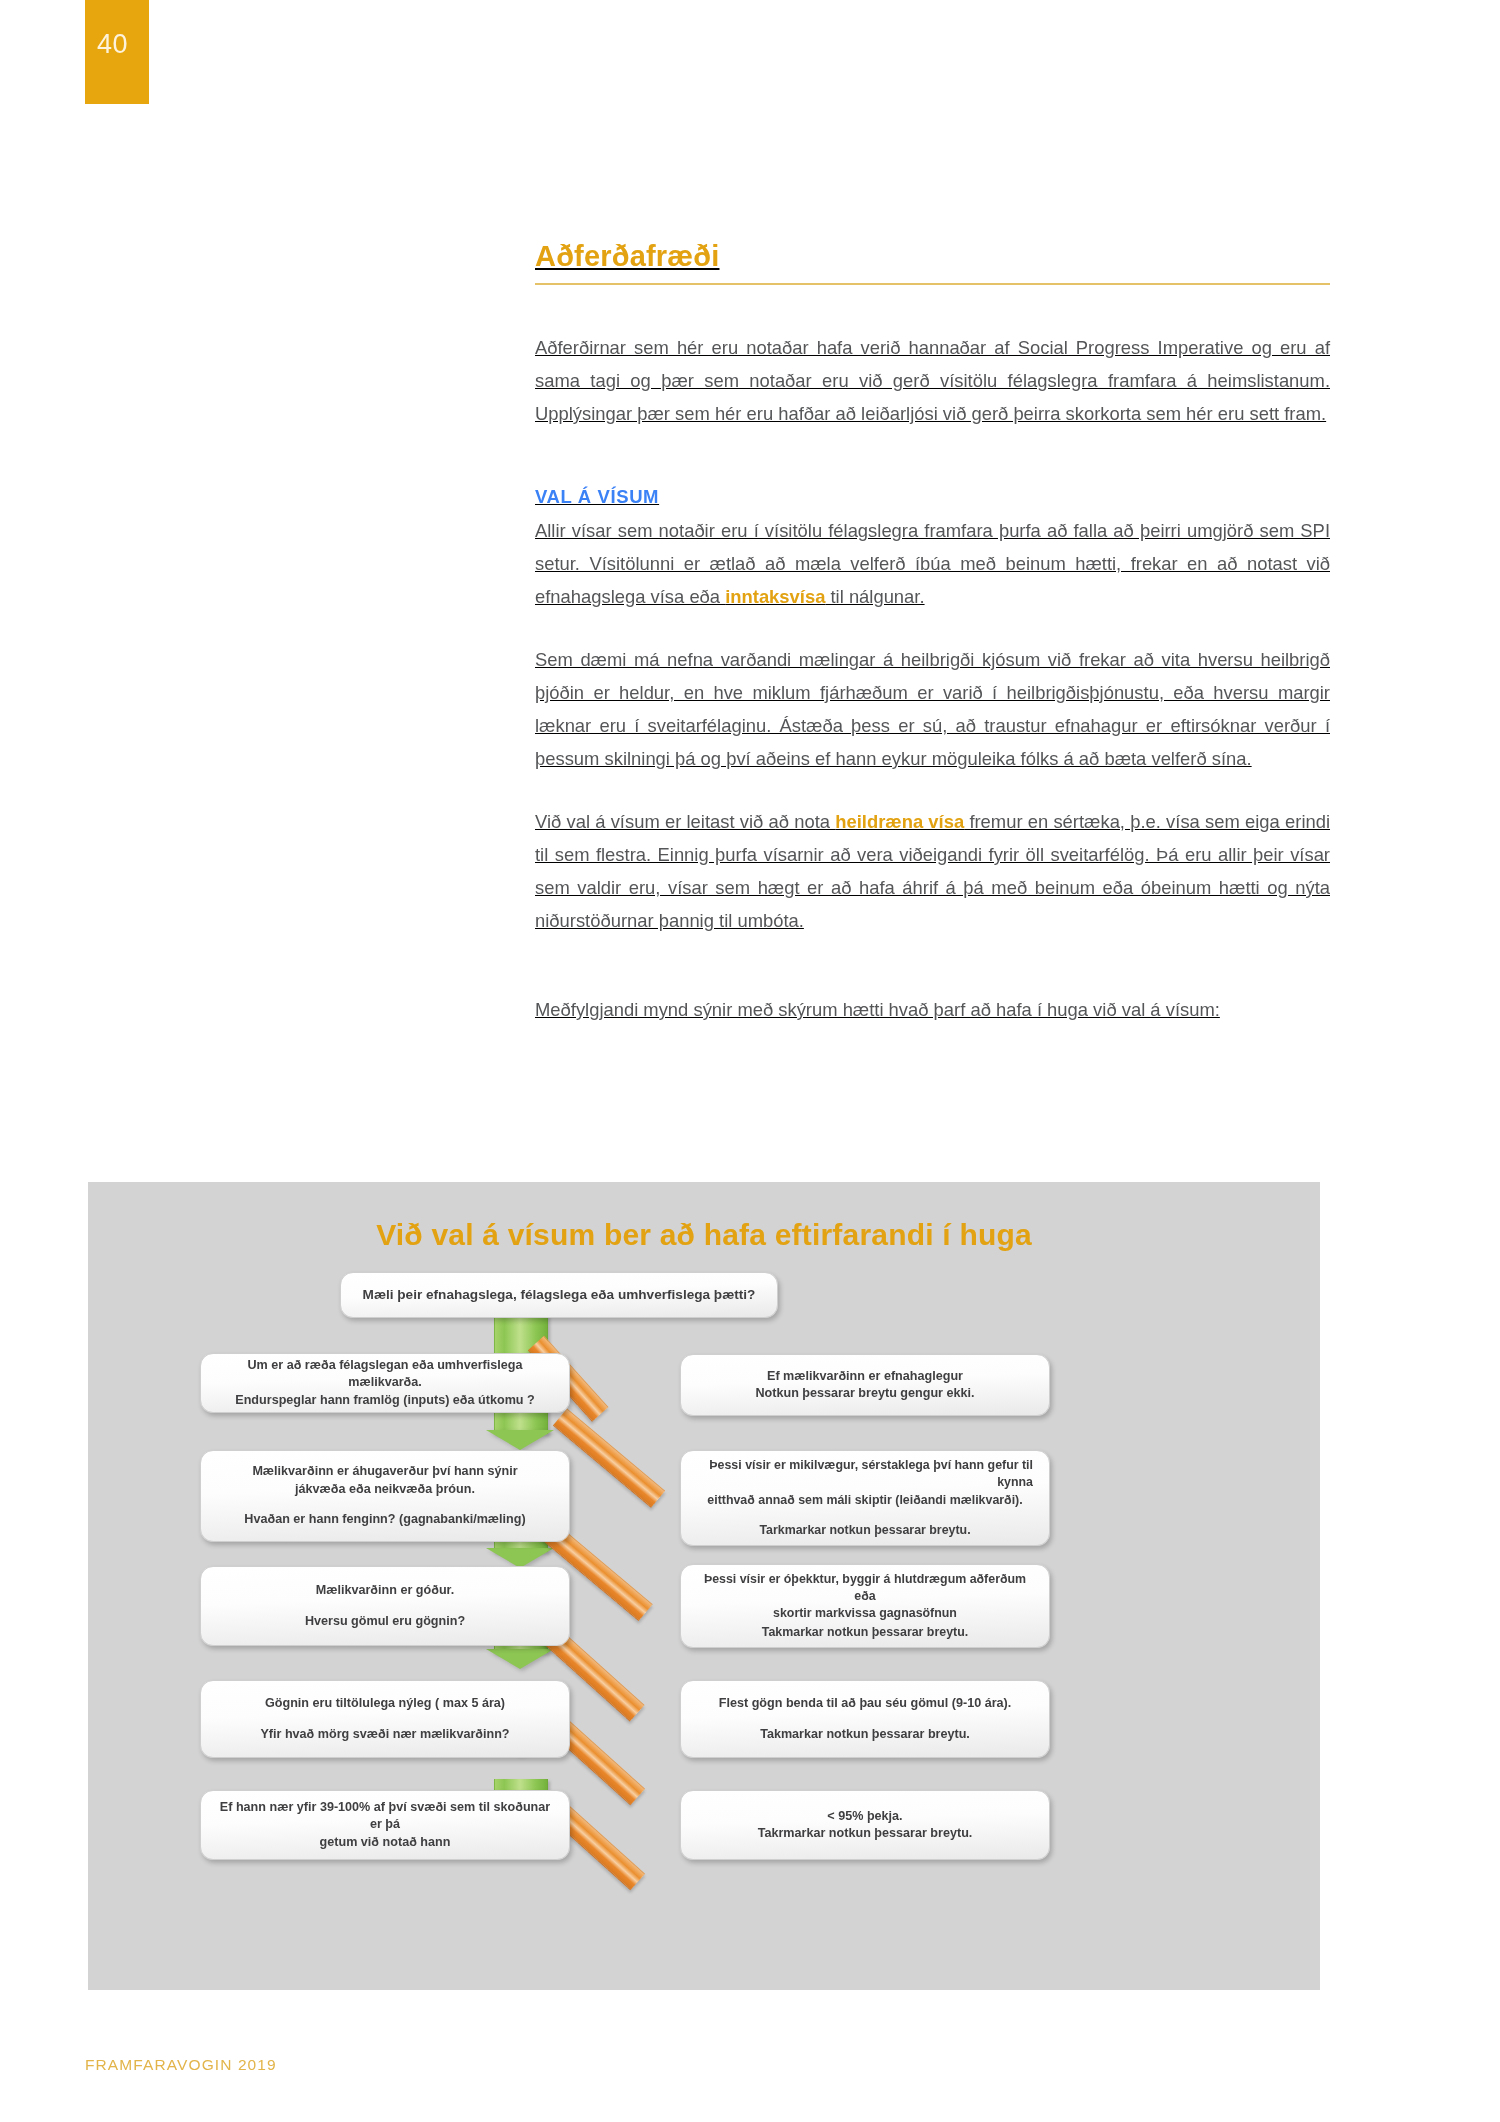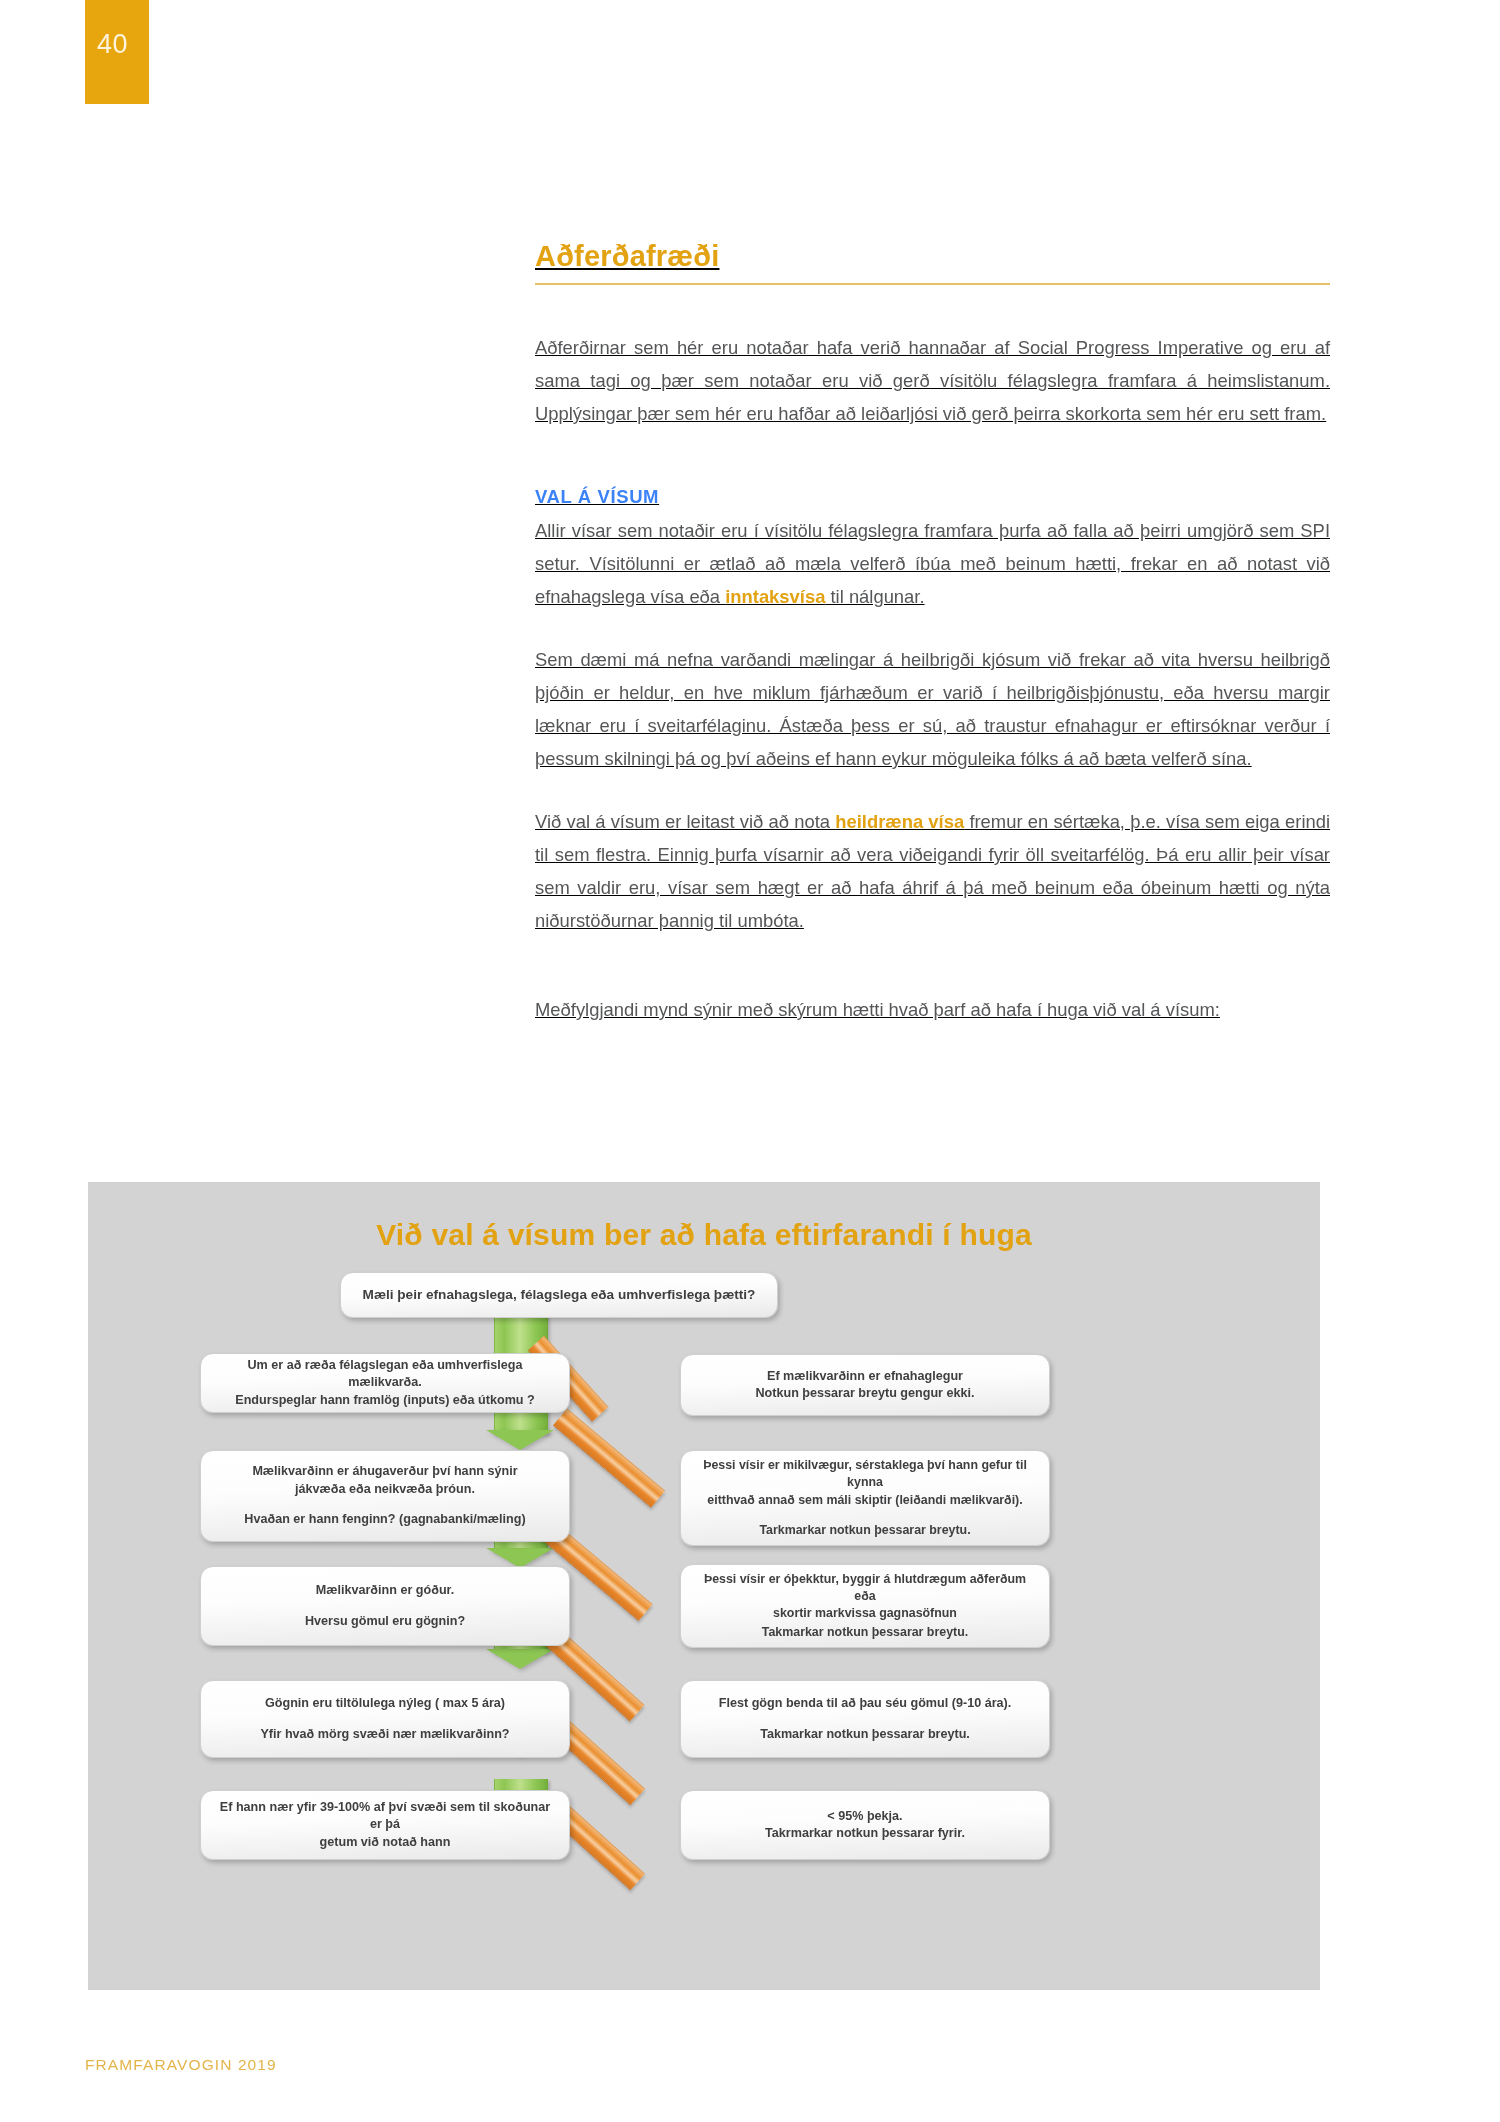--- a/index.html
+++ b/index.html
@@ -150,21 +150,21 @@
     <span class="ln">Ef mælikvarðinn er efnahaglegur</span>
     <span class="ln">Notkun þessarar breytu gengur ekki.</span>
   </div>
 
   <div class="node" style="left:112px;top:268px;width:370px;height:92px;font-size:12.6px;">
     <span class="ln">Mælikvarðinn er áhugaverður því hann sýnir</span>
     <span class="ln">jákvæða eða neikvæða þróun.</span>
     <span class="gap"></span>
     <span class="ln">Hvaðan er hann fenginn? (gagnabanki/mæling)</span>
   </div>
-  <div class="node" style="left:592px;top:268px;width:370px;height:96px;font-size:12.4px;">
+  <div class="node" style="left:592px;top:268px;width:370px;height:96px;font-size:12.4px;text-align:right;">
     <span class="ln">Þessi vísir er mikilvægur, sérstaklega því hann gefur til kynna</span>
     <span class="ln">eitthvað annað sem máli skiptir  (leiðandi mælikvarði).</span>
     <span class="gap"></span>
     <span class="ln">Tarkmarkar notkun þessarar breytu.</span>
   </div>
 
   <div class="node" style="left:112px;top:384px;width:370px;height:80px;font-size:12.6px;">
     <span class="ln">Mælikvarðinn er góður.</span>
     <span class="gap"></span>
     <span class="ln">Hversu gömul  eru gögnin?</span>
@@ -186,17 +186,17 @@
     <span class="gap"></span>
     <span class="ln">Takmarkar notkun þessarar breytu.</span>
   </div>
 
   <div class="node" style="left:112px;top:608px;width:370px;height:70px;font-size:12.6px;">
     <span class="ln">Ef hann nær yfir 39-100% af því svæði sem til skoðunar er þá</span>
     <span class="ln">getum við notað hann</span>
   </div>
   <div class="node" style="left:592px;top:608px;width:370px;height:70px;font-size:12.6px;">
     <span class="ln">&lt; 95% þekja.</span>
-    <span class="ln">Takrmarkar notkun þessarar fyrir.</span>
+    <span class="ln">Takrmarkar notkun þessarar breytu.</span>
   </div>
 </div>
 
 <div class="footer">FRAMFARAVOGIN 2019</div>
 
 </body></html>

